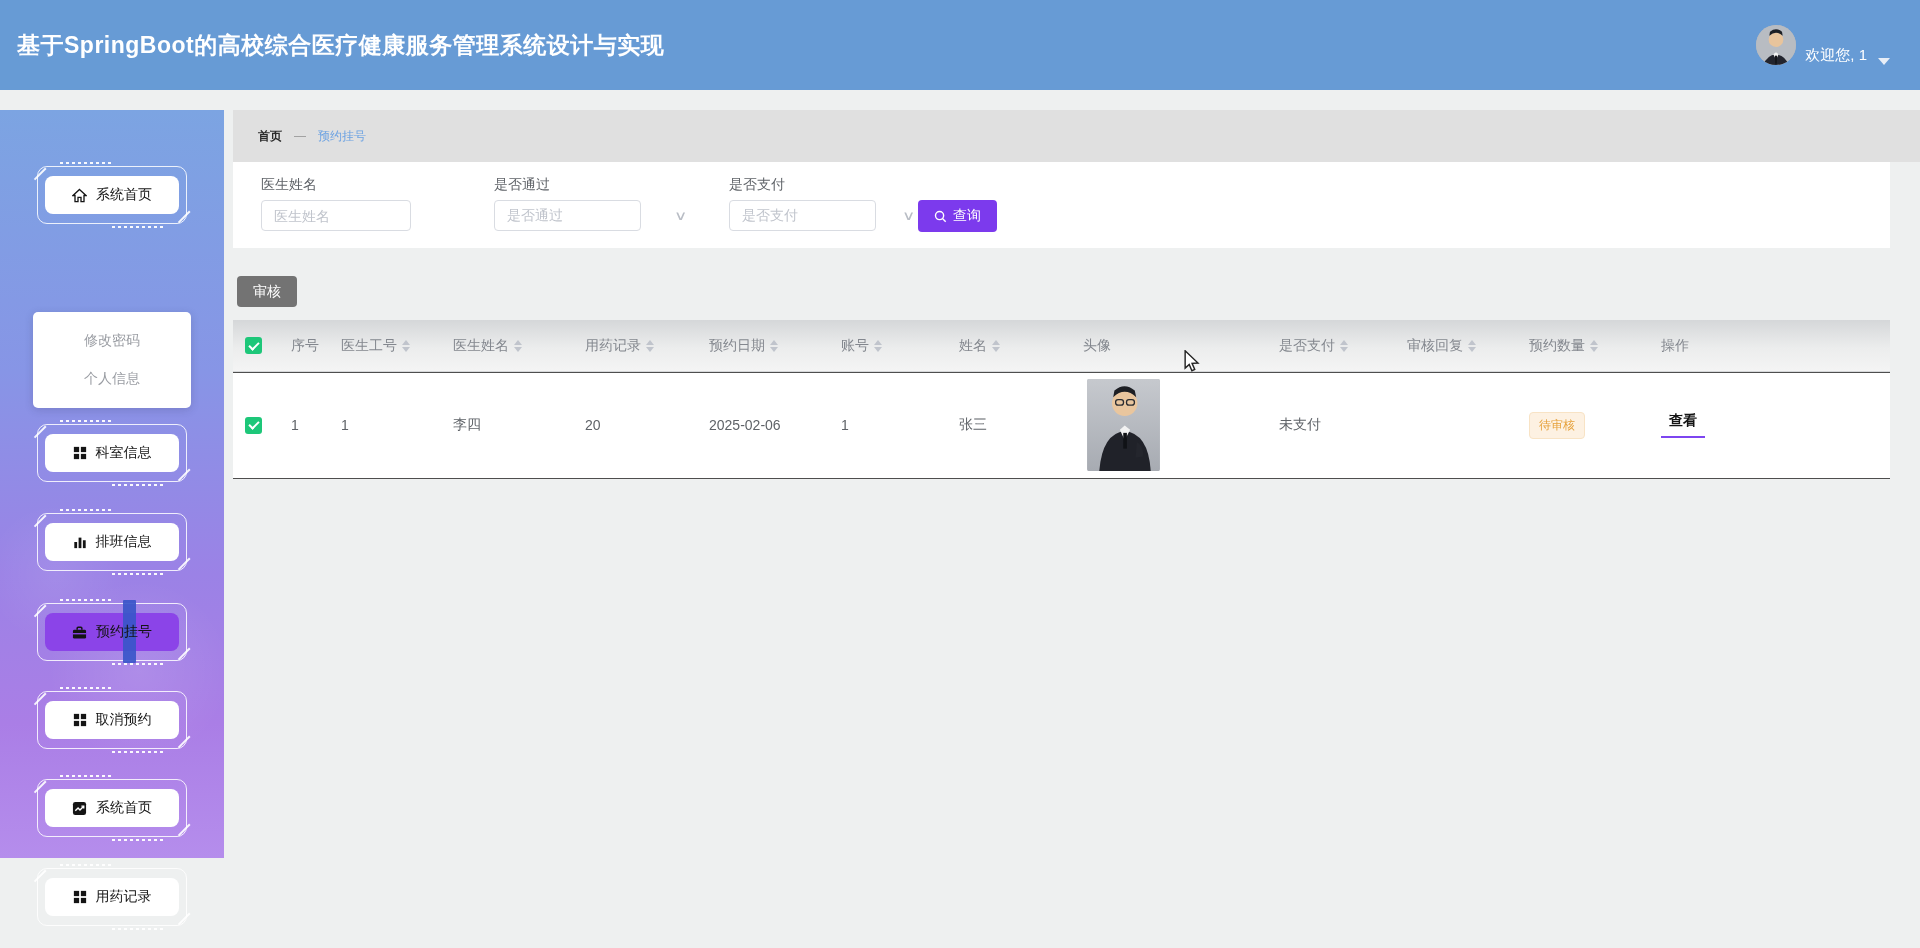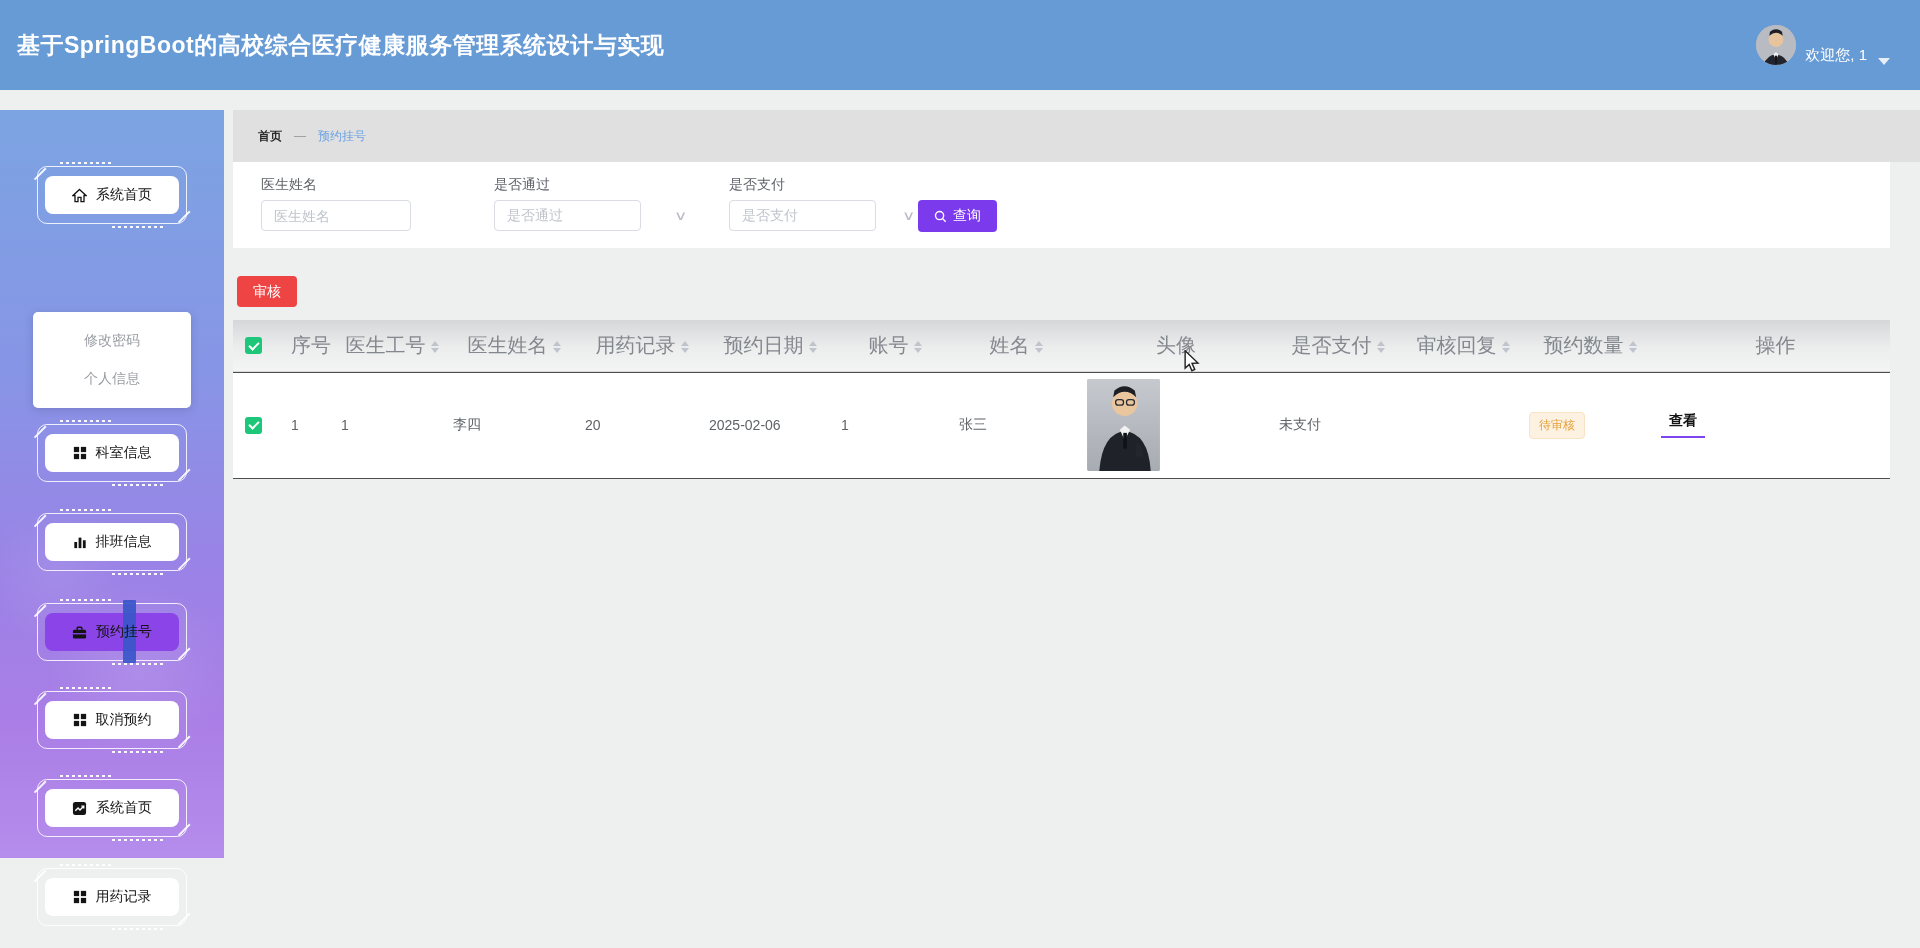--- a/index.html
+++ b/index.html
@@ -47,25 +47,25 @@
 
   .filter-card { height:86px; background:#fff; margin-right:30px; position:relative; }
   .f-label { position:absolute; top:14px; font-size:14px; color:#5f6368; }
   .f-box { position:absolute; top:38px; height:31px; border:1px solid #d9dce2; border-radius:4px; background:#fff; display:flex; align-items:center; padding-left:12px; font-size:14px; color:#c0c4cc; }
   .sel-chev { position:absolute; top:46px; font-size:13px; color:#b9bdc5; transform:scaleX(1.4); }
   input.f-input { position:absolute; top:38px; height:31px; border:1px solid #d9dce2; border-radius:4px; padding-left:12px; font-size:14px; color:#333; outline:none; width:150px; font-family:inherit; }
   input.f-input::placeholder { color:#c0c4cc; }
   .search-btn { position:absolute; left:685px; top:38px; height:32px; padding:0 16px; background:#7c3aed; border:none; border-radius:4px; color:#fff; font-size:14px; display:flex; align-items:center; gap:6px; cursor:pointer; font-family:inherit; }
 
   .toolbar-row { height:65px; padding-top:28px; }
-  .audit-btn { margin-left:4px; height:31px; padding:0 16px; background:#ef4444; border:none; border-radius:4px; color:#fff; font-size:14px; cursor:pointer; font-family:inherit; }
+  .audit-btn { margin-left:4px; height:31px; padding:0 16px; background:#737373; border:none; border-radius:4px; color:#fff; font-size:14px; cursor:pointer; font-family:inherit; }
 
   table.grid { border-collapse:collapse; table-layout:fixed; width:1657px; margin-top:7px; background:#fff; }
   table.grid thead tr { background:linear-gradient(180deg,#d5d7d9 0%, #eceded 55%, #f4f4f4 100%); height:52px; }
-  table.grid th { font-size:20px; color:#83878e; font-weight:500; text-align:center; padding-left:10px; white-space:nowrap; }
+  table.grid th { font-size:14px; color:#83878e; font-weight:500; text-align:left; padding-left:10px; white-space:nowrap; }
   table.grid thead tr { border-bottom:1px solid #4e4e4e; }
   table.grid tbody tr { height:106px; background:#fff; border-bottom:1px solid #4e4e4e; }
   table.grid td { font-size:14px; color:#5f6368; padding-left:10px; vertical-align:middle; }
   .sorter { display:inline-flex; flex-direction:column; gap:2px; margin-left:5px; vertical-align:middle; cursor:pointer; }
   .sorter i { width:0; height:0; border-left:4px solid transparent; border-right:4px solid transparent; display:block; }
   .sorter .up { border-bottom:5px solid #c0c4cc; }
   .sorter .dn { border-top:5px solid #c0c4cc; }
 
   .checkbox { width:17px; height:17px; border-radius:3px; background:#1dc779; position:relative; cursor:pointer; margin-left:2px; }
   .checkbox::after { content:""; position:absolute; left:5.5px; top:2.5px; width:4px; height:8px; border:solid #fff; border-width:0 2px 2px 0; transform:rotate(45deg); }

